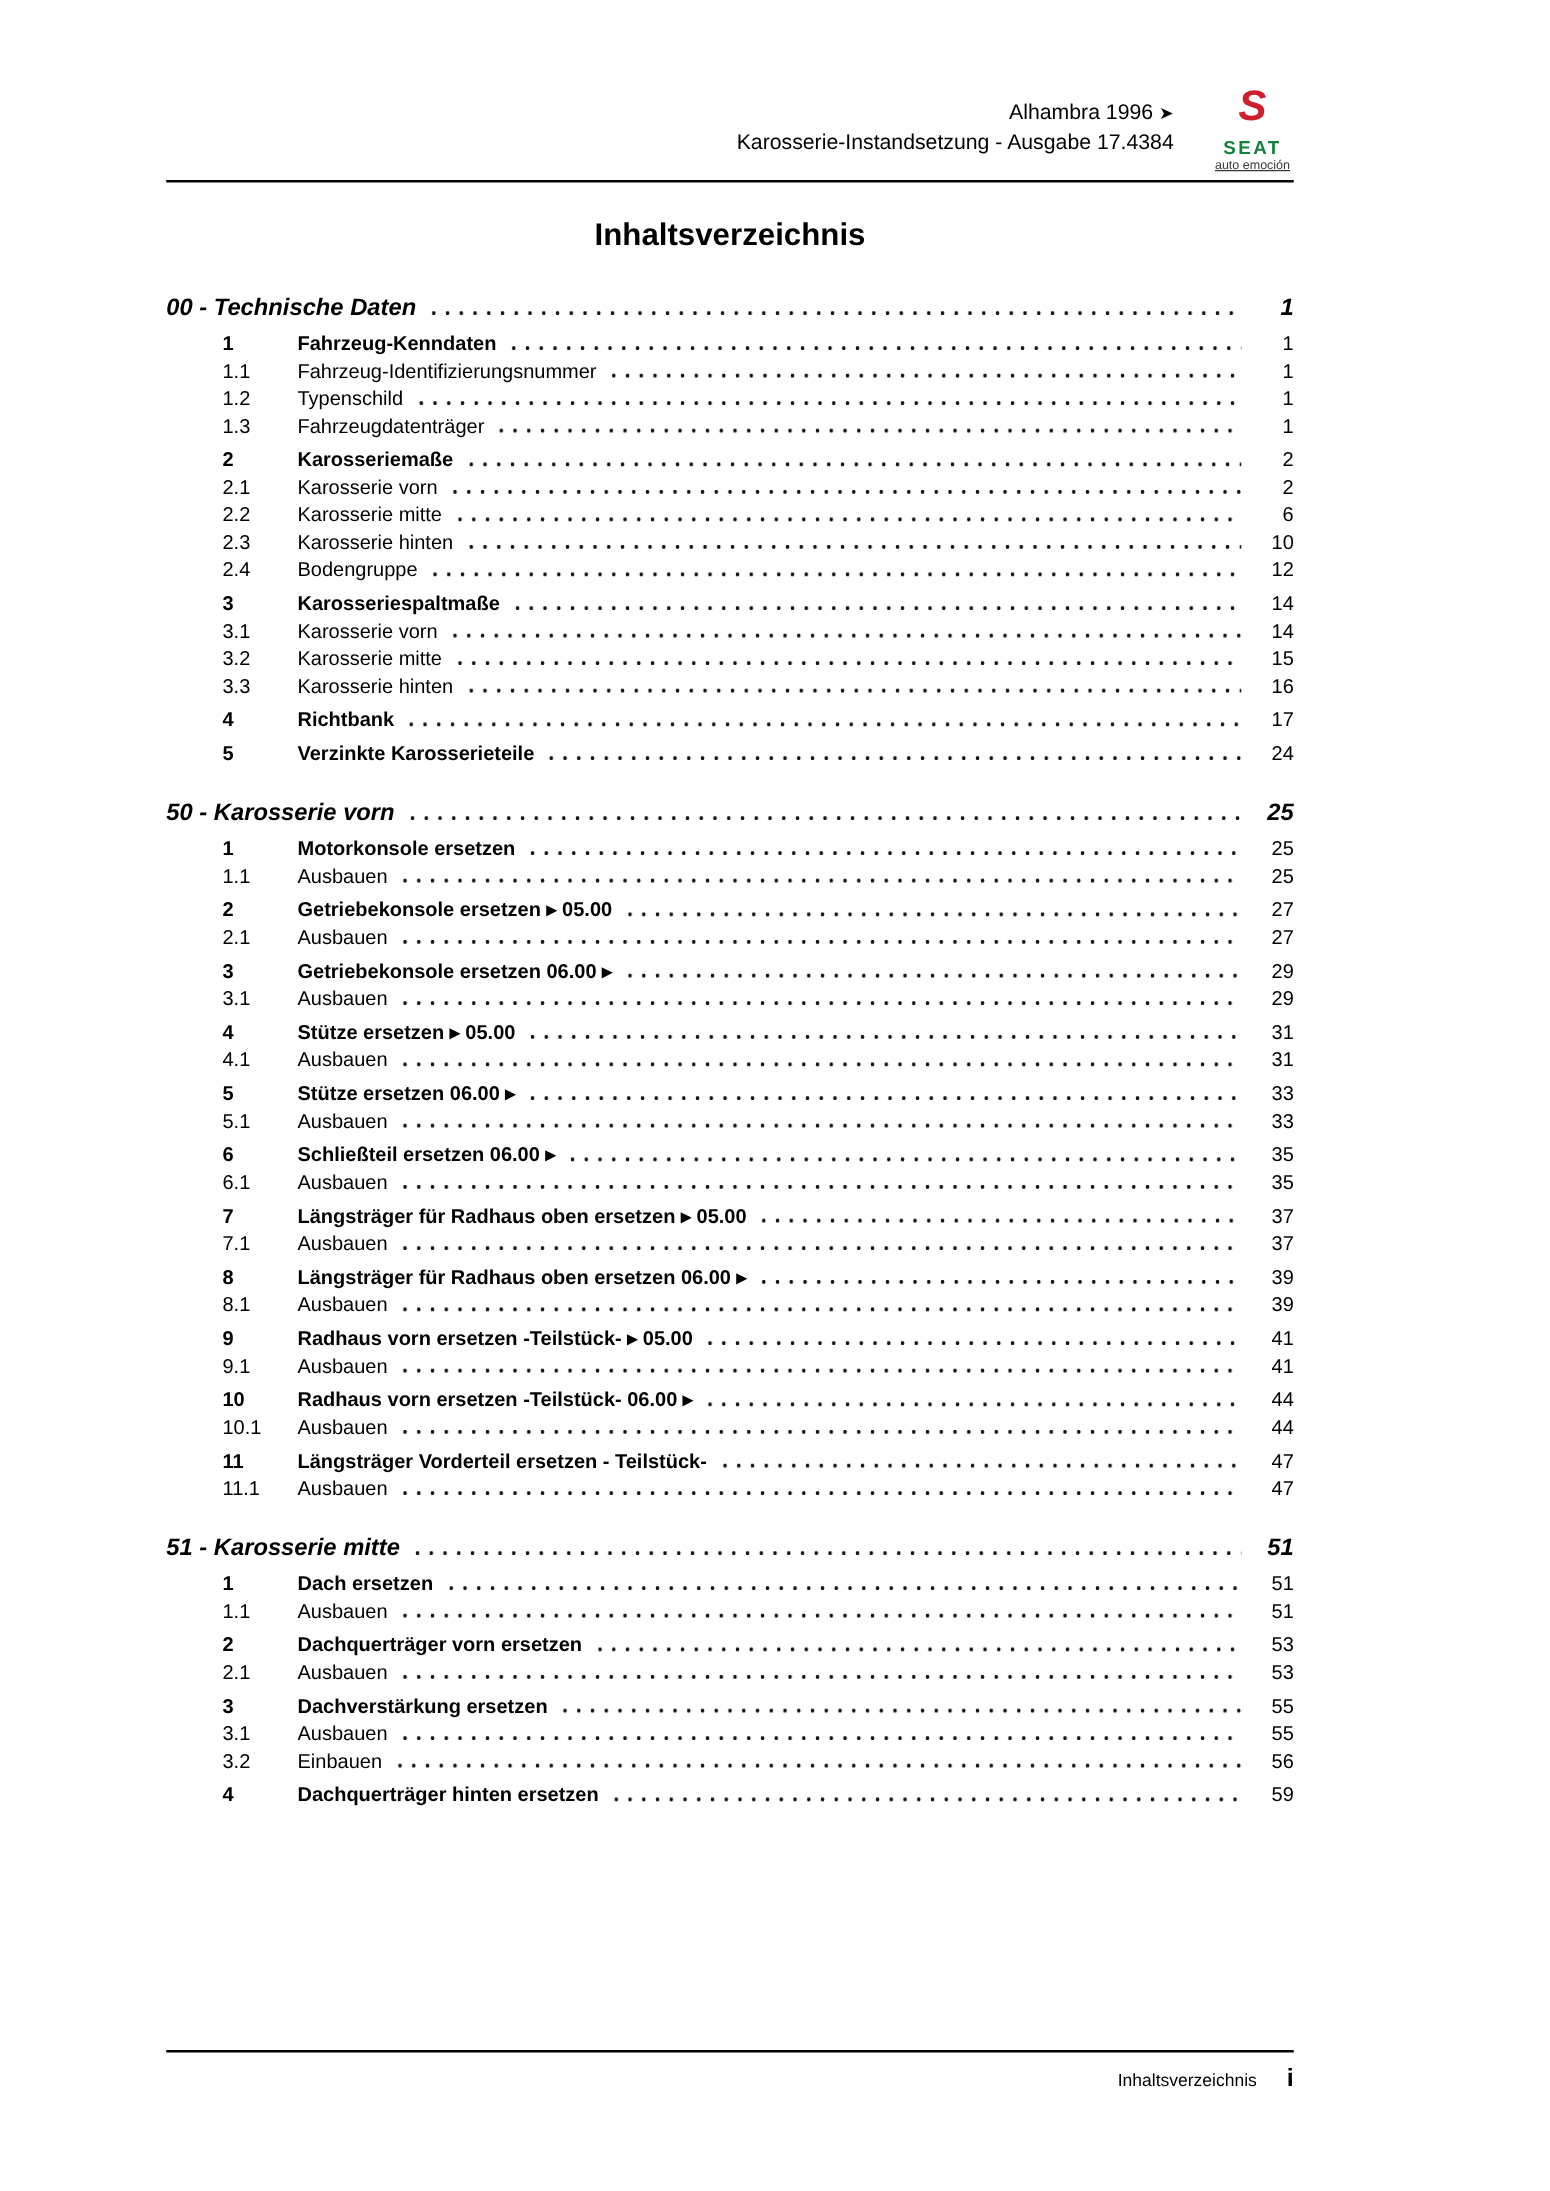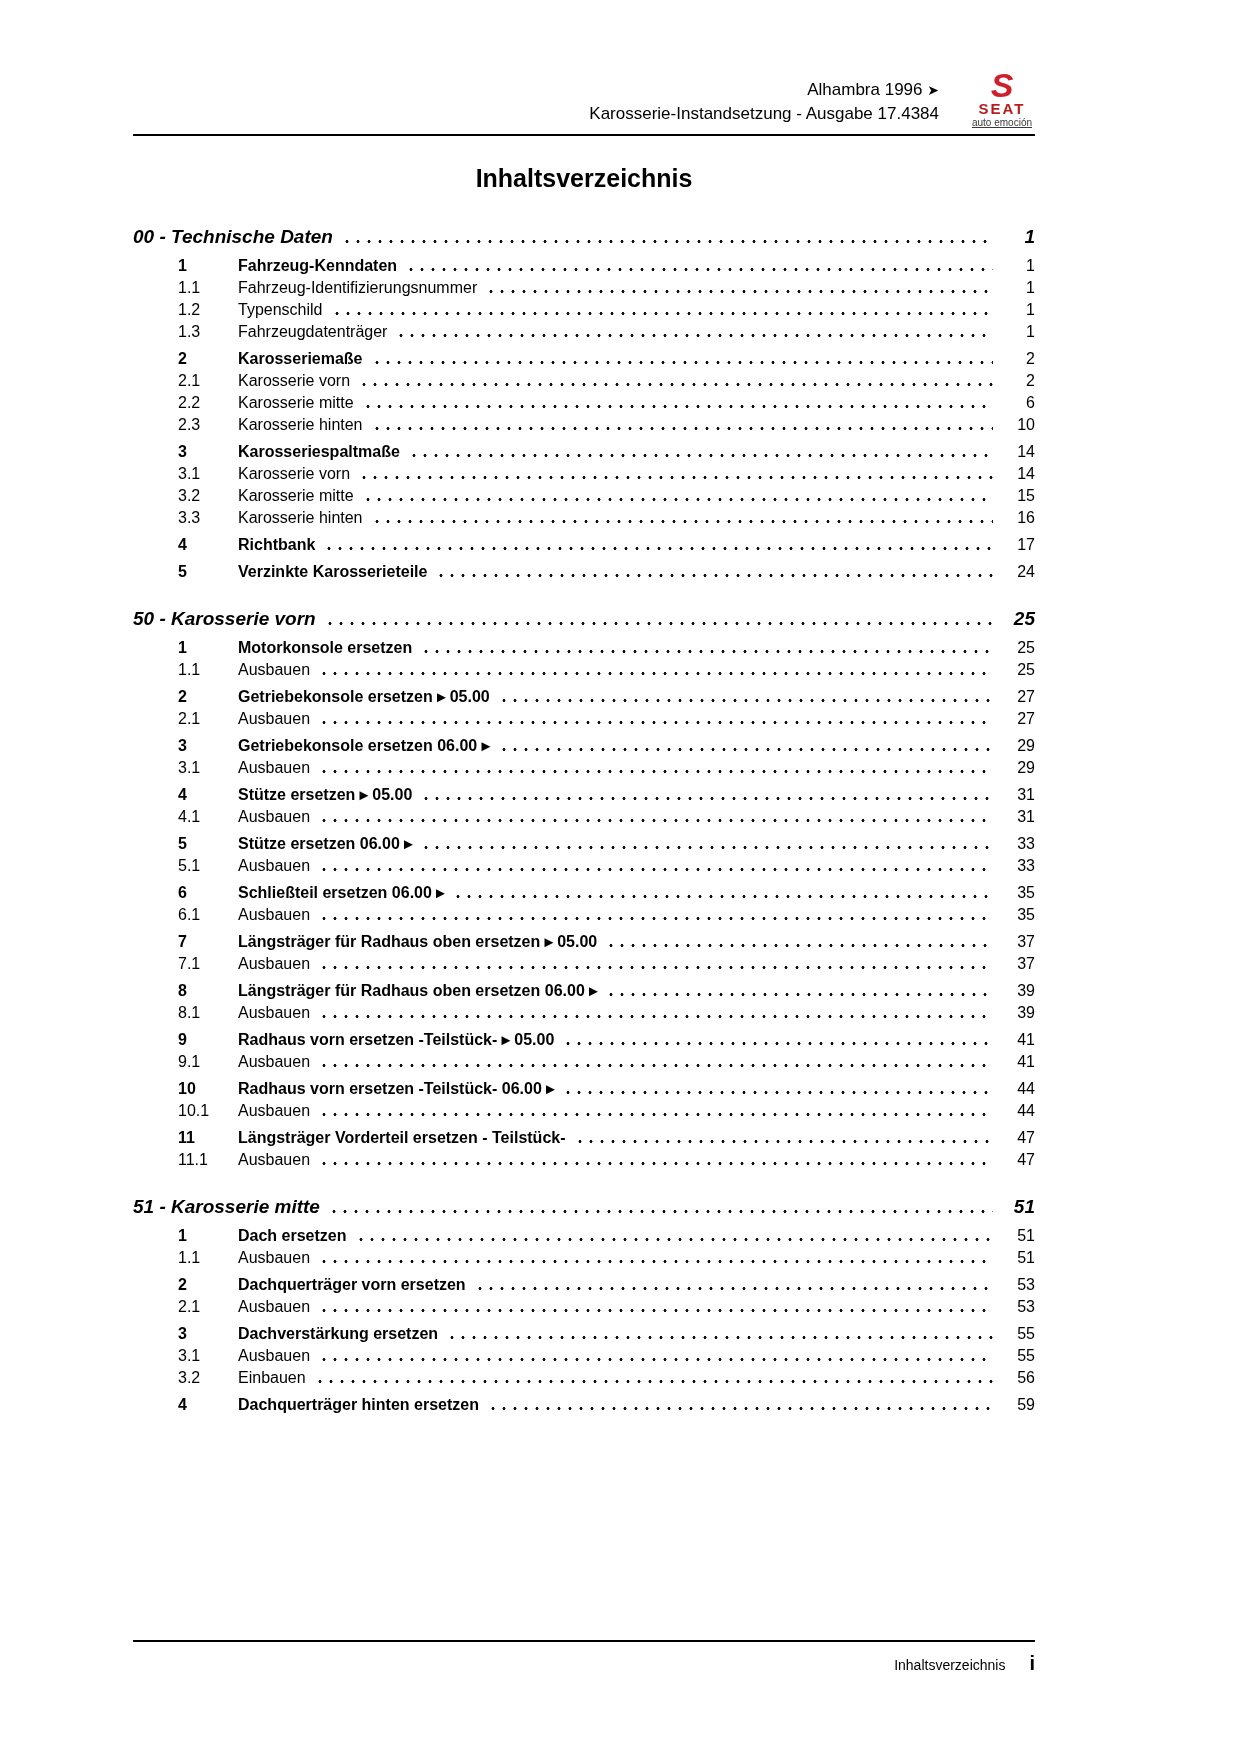--- a/index.html
+++ b/index.html
@@ -39,25 +39,25 @@
     line-height: 1;
   }
   .logo-s {
     color: #cf1f2c;
     font-weight: bold;
     font-style: italic;
     font-size: 34px;
     line-height: 30px;
   }
   .logo-brand {
-    color: #b91c1c;
+    color: #15803d;
     font-weight: bold;
     font-size: 15px;
     letter-spacing: 2px;
-    margin-top: 1px;
+    margin-top: 11px;
   }
   .logo-tagline {
     color: #3a3a3a;
     font-size: 10px;
     margin-top: 2px;
     white-space: nowrap;
     text-decoration: underline;
   }
   .rule { border-bottom: 2px solid #000; }
   .rule-top { margin-top: 6px; }
@@ -203,20 +203,26 @@
           <span class="entry-label">Karosserie mitte</span>
           <span class="dots"></span>
           <span class="page-num">6</span>
         </div>
         <div class="row item">
           <span class="num">2.3</span>
           <span class="entry-label">Karosserie hinten</span>
           <span class="dots"></span>
           <span class="page-num">10</span>
         </div>
+        <div class="row item">
+          <span class="num">2.4</span>
+          <span class="entry-label">Bodengruppe</span>
+          <span class="dots"></span>
+          <span class="page-num">12</span>
+        </div>
         <div class="row item bold">
           <span class="num">3</span>
           <span class="entry-label">Karosseriespaltmaße</span>
           <span class="dots"></span>
           <span class="page-num">14</span>
         </div>
         <div class="row item">
           <span class="num">3.1</span>
           <span class="entry-label">Karosserie vorn</span>
           <span class="dots"></span>

